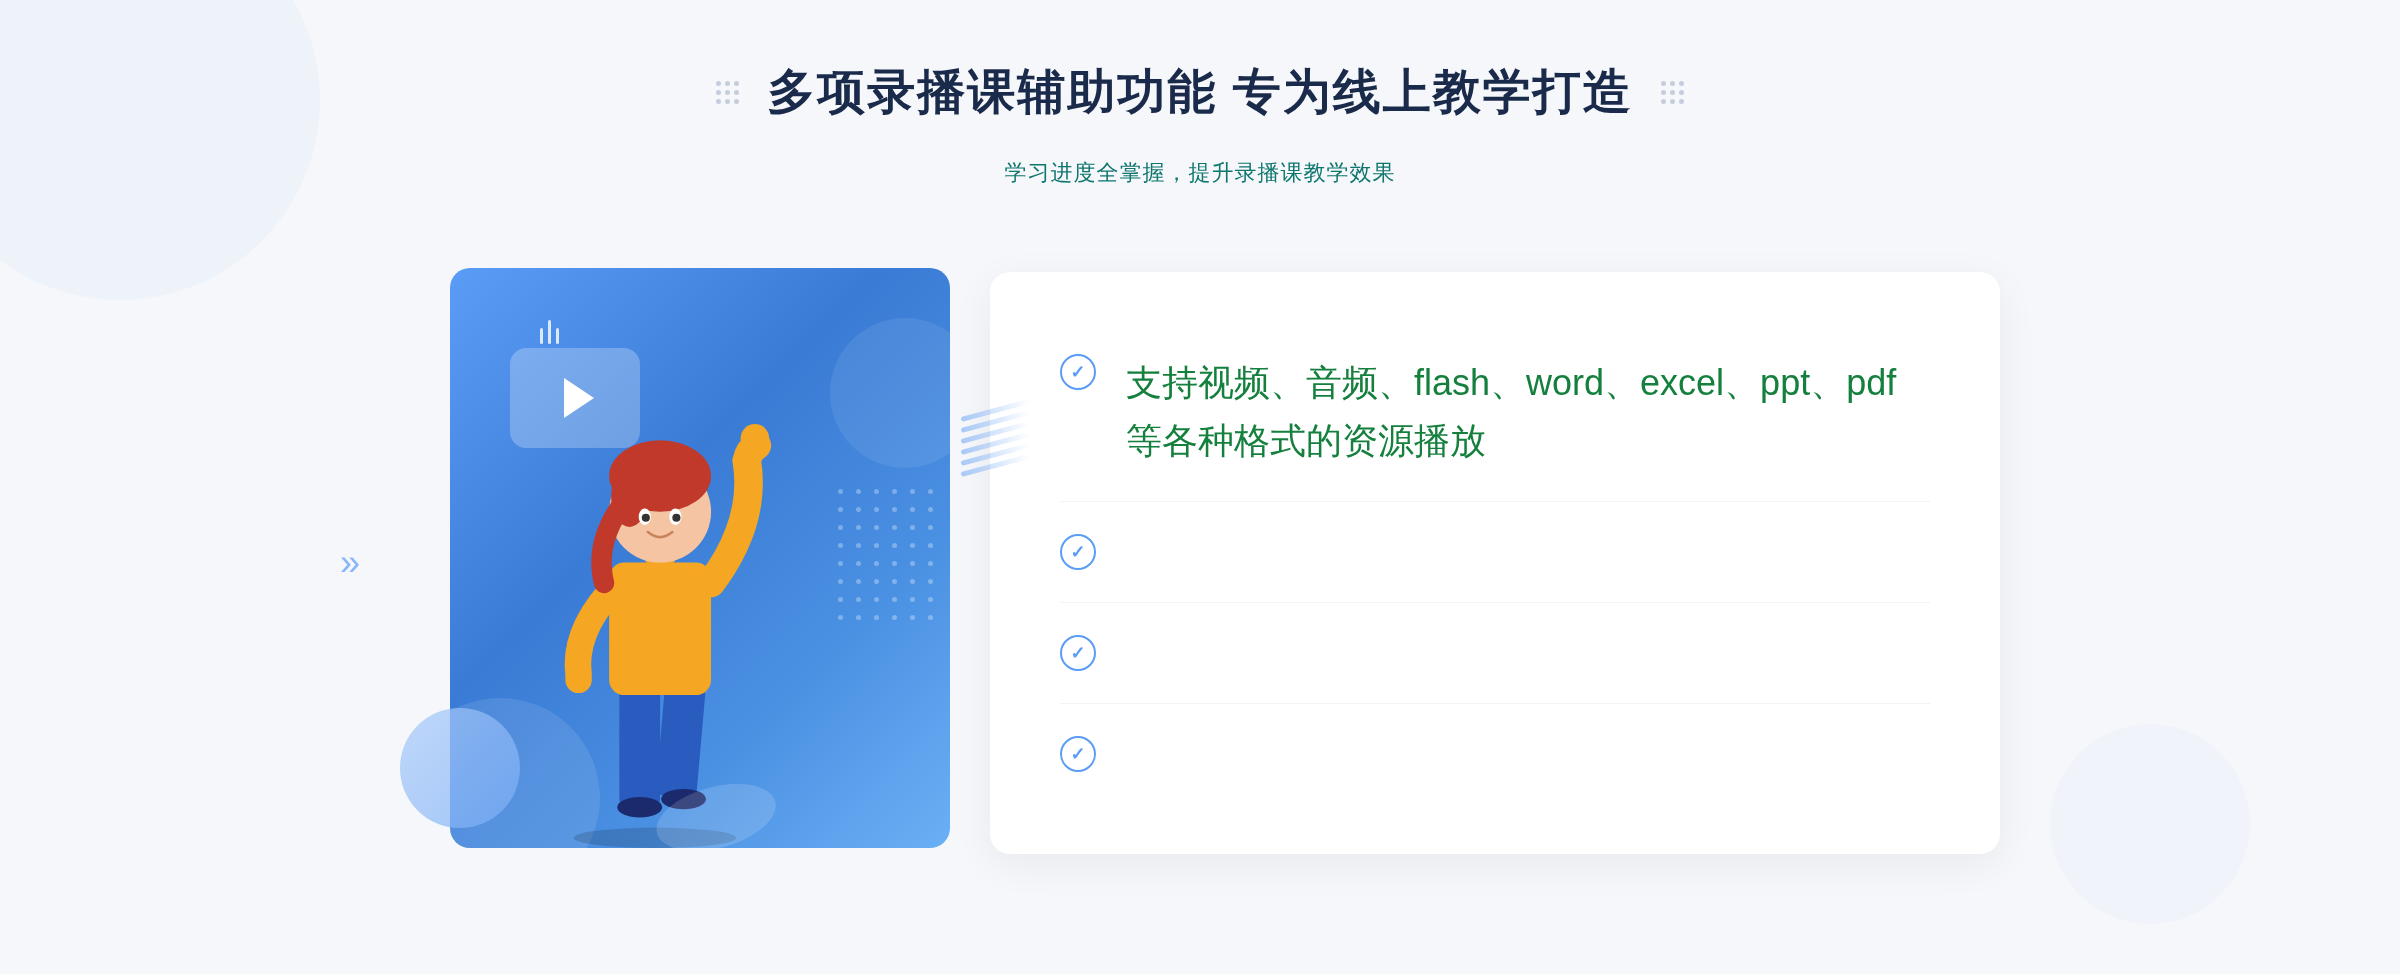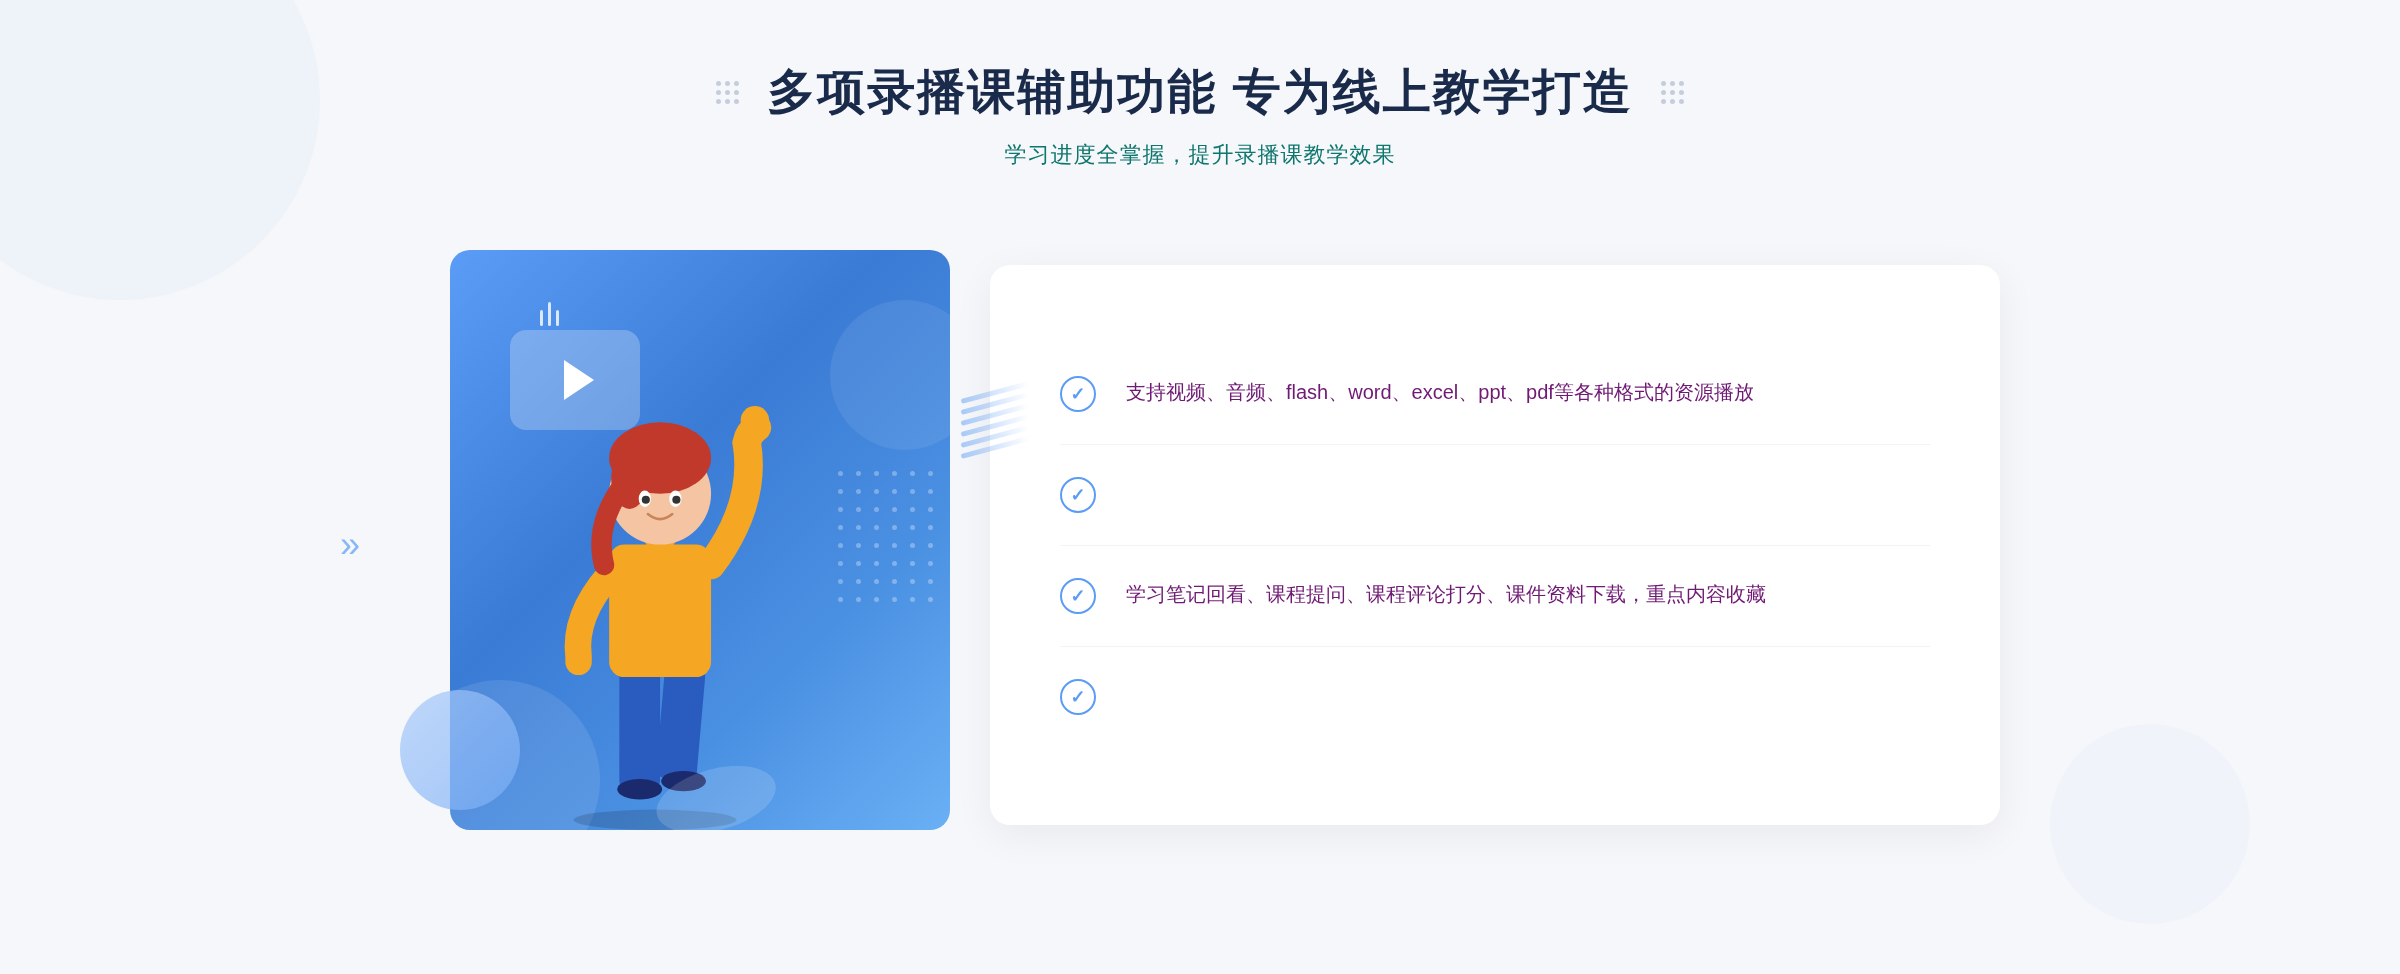--- a/index.html
+++ b/index.html
@@ -34,21 +34,21 @@
       position: relative;
       display: flex;
       flex-direction: column;
       align-items: center;
     }
 
     .header-title-row {
       display: flex;
       align-items: center;
       gap: 28px;
-      margin-bottom: 16px;
+      margin-bottom: 34px;
     }
 
     .title-decoration {
       display: flex;
       flex-direction: column;
       gap: 4px;
       opacity: 0.4;
     }
 
     .title-decoration .dec-row {
@@ -235,22 +235,22 @@
     }
 
     .check-mark {
       color: #5b9cf6;
       font-size: 18px;
       font-weight: 700;
       line-height: 1;
     }
 
     .feature-text {
-      font-size: 20px;
-      color: #701a75;
+      font-size: 36px;
+      color: #15803d;
       line-height: 1.6;
       font-weight: 400;
     }
 
     
     .bg-blue-circle {
       position: absolute;
       border-radius: 50%;
       background: rgba(91, 156, 246, 0.15);
     }
@@ -445,21 +445,20 @@
       <div class="feature-item">
         <div class="check-circle">
           <span class="check-mark">✓</span>
         </div>
       </div>
 
       <div class="feature-item">
         <div class="check-circle">
           <span class="check-mark">✓</span>
         </div>
-        <span class="feature-text">学习笔记回看、课程提问、课程评论打分、课件资料下载，重点内容收藏</span>
       </div>
 
       <div class="feature-item">
         <div class="check-circle">
           <span class="check-mark">✓</span>
         </div>
       </div>
 
     </div>
 

